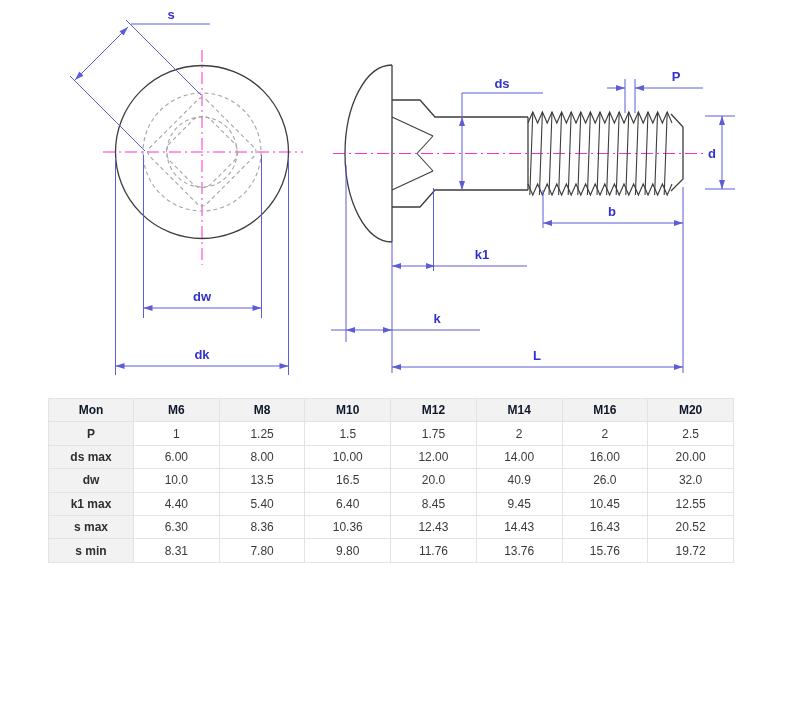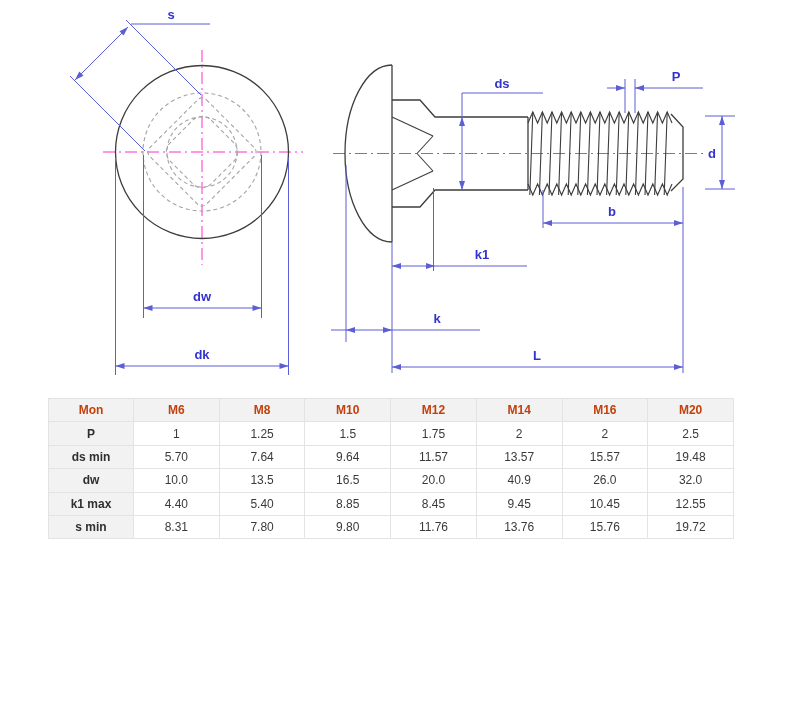--- a/index.html
+++ b/index.html
@@ -15,21 +15,21 @@
   .spec-table {
     position:absolute; left:48px; top:398px; width:686px;
     border-collapse:collapse; table-layout:fixed;
     font-size:12px; color:#333333; background:#ffffff;
     border:1px solid #d2d2d2;
   }
   .spec-table th, .spec-table td {
     border:1px solid #e3e3e3; height:22.4px; padding:0 2px;
     text-align:center; vertical-align:middle; overflow:hidden; white-space:nowrap;
   }
-  .spec-table thead th { background:#f2f2f2; font-weight:bold; color:#c2410c; }
+  .spec-table thead th { background:#f2f2f2; font-weight:bold; color:#0f172a; }
   .spec-table tbody th { background:#f2f2f2; font-weight:bold; color:#2f2f2f; }
   .spec-table tbody td { background:#ffffff; font-weight:normal; color:#3a3a3a; }
 </style>
 </head>
 <body>
 
 <div class="drawing-wrap">
 <svg width="800" height="396" viewBox="0 0 800 396">
 
   <g>
@@ -191,48 +191,58 @@
         <th>P</th>
         <td>1</td>
         <td>1.25</td>
         <td>1.5</td>
         <td>1.75</td>
         <td>2</td>
         <td>2</td>
         <td>2.5</td>
       </tr>
       <tr>
-        <th>ds min</th>
-        <td>5.70</td>
-        <td>7.64</td>
-        <td>9.64</td>
-        <td>11.57</td>
-        <td>13.57</td>
-        <td>15.57</td>
-        <td>19.48</td>
+        <th>ds max</th>
+        <td>6.00</td>
+        <td>8.00</td>
+        <td>10.00</td>
+        <td>12.00</td>
+        <td>14.00</td>
+        <td>16.00</td>
+        <td>20.00</td>
       </tr>
       <tr>
         <th>dw</th>
         <td>10.0</td>
         <td>13.5</td>
         <td>16.5</td>
         <td>20.0</td>
         <td>40.9</td>
         <td>26.0</td>
         <td>32.0</td>
       </tr>
       <tr>
         <th>k1 max</th>
         <td>4.40</td>
         <td>5.40</td>
-        <td>8.85</td>
+        <td>6.40</td>
         <td>8.45</td>
         <td>9.45</td>
         <td>10.45</td>
         <td>12.55</td>
+      </tr>
+      <tr>
+        <th>s max</th>
+        <td>6.30</td>
+        <td>8.36</td>
+        <td>10.36</td>
+        <td>12.43</td>
+        <td>14.43</td>
+        <td>16.43</td>
+        <td>20.52</td>
       </tr>
       <tr>
         <th>s min</th>
         <td>8.31</td>
         <td>7.80</td>
         <td>9.80</td>
         <td>11.76</td>
         <td>13.76</td>
         <td>15.76</td>
         <td>19.72</td>

